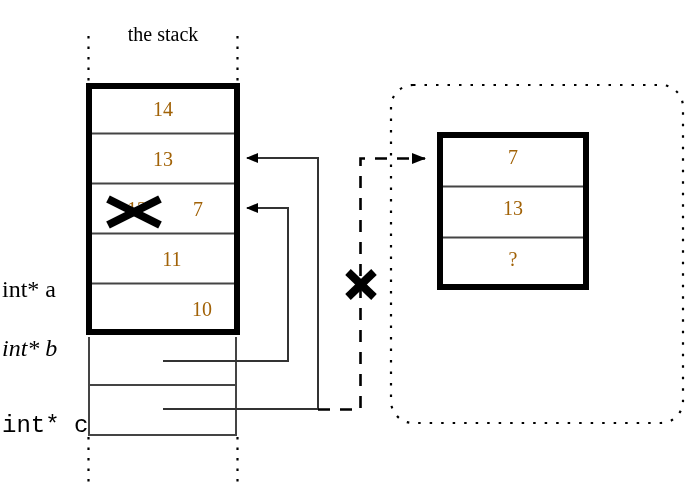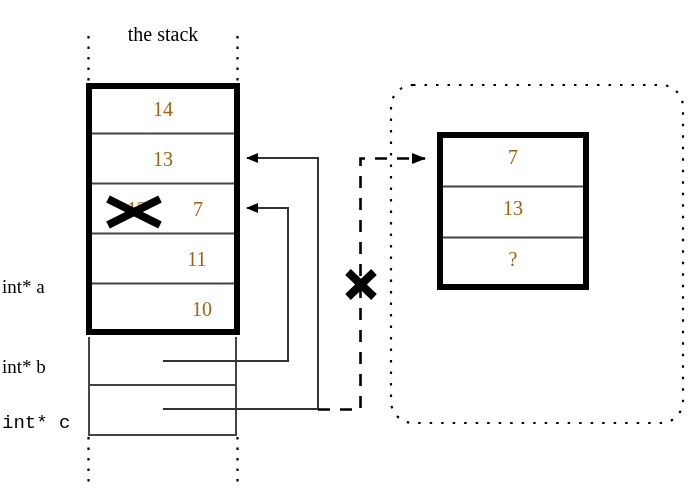--- a/index.html
+++ b/index.html
@@ -20,21 +20,21 @@
     color: #000000;
     white-space: nowrap;
     line-height: 1;
   }
   .title {
     font-size: 20px;
     text-align: center;
     margin-top: 20px;
   }
   .varlabel {
-    font-size: 19px;
+    font-size: 24px;
   }
   svg.layer {
     position: absolute;
     left: 0;
     top: 0;
     width: 692px;
     height: 489px;
   }
   .cellvalue {
     position: absolute;
@@ -47,29 +47,29 @@
 </head>
 <body>
 
 <div id="canvas">
 
   <div class="label title" style="left:87px; top:4px; width:152px;">the stack</div>
 
 
   <div class="label varlabel" style="left:2px; top:277px;">int* a</div>
 
-  <div class="label varlabel" style="left:2px; top:357px;">int* b</div>
+  <div class="label varlabel" style="left:2px; top:336px;font-style:italic;">int* b</div>
 
   <div class="label varlabel" style="left:2px; top:414px;font-family:Liberation Mono, monospace;">int* c</div>
 
   <div class="cellvalue" style="left:92px; top:99px; width:142px;">14</div>
   <div class="cellvalue" style="left:92px; top:149px; width:142px;">13</div>
   <div class="cellvalue" style="left:92px; top:199px; width:90px; text-align:center;">12</div>
   <div class="cellvalue" style="left:168px; top:199px; width:60px; text-align:center;">7</div>
-  <div class="cellvalue" style="left:92px; top:249px; width:160px;margin-left:25px;">11</div>
+  <div class="cellvalue" style="left:92px; top:249px; width:160px;">11</div>
   <div class="cellvalue" style="left:92px; top:299px; width:146px;margin-left:37px;">10</div>
 
   <div class="cellvalue" style="left:440px; top:147px; width:146px;">7</div>
   <div class="cellvalue" style="left:440px; top:198px; width:146px;">13</div>
   <div class="cellvalue" style="left:440px; top:249px; width:146px;">?</div>
 
   <svg class="layer" viewBox="0 0 692 489">
 
     <defs>
       <marker id="solidArrow" markerWidth="12" markerHeight="10" refX="11" refY="5" orient="auto" markerUnits="userSpaceOnUse">

